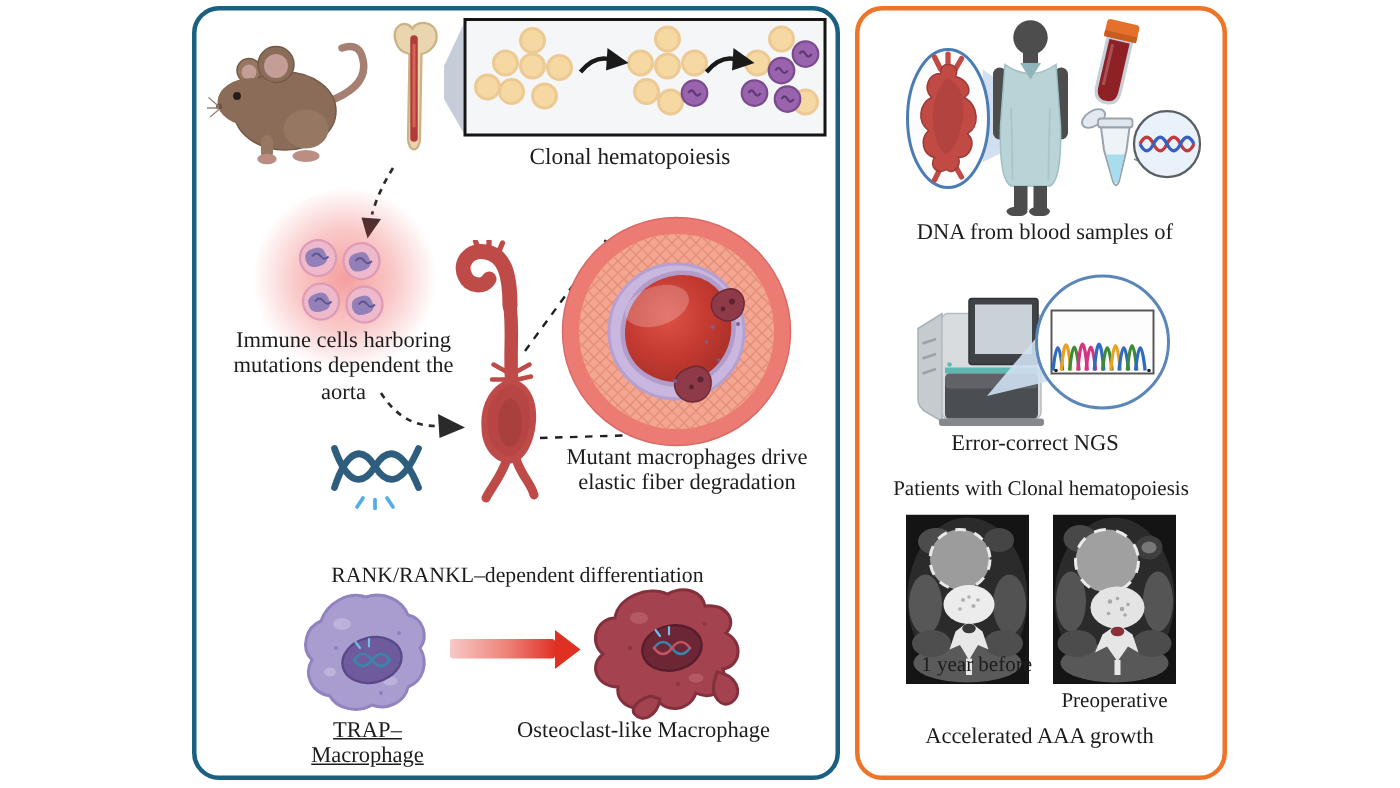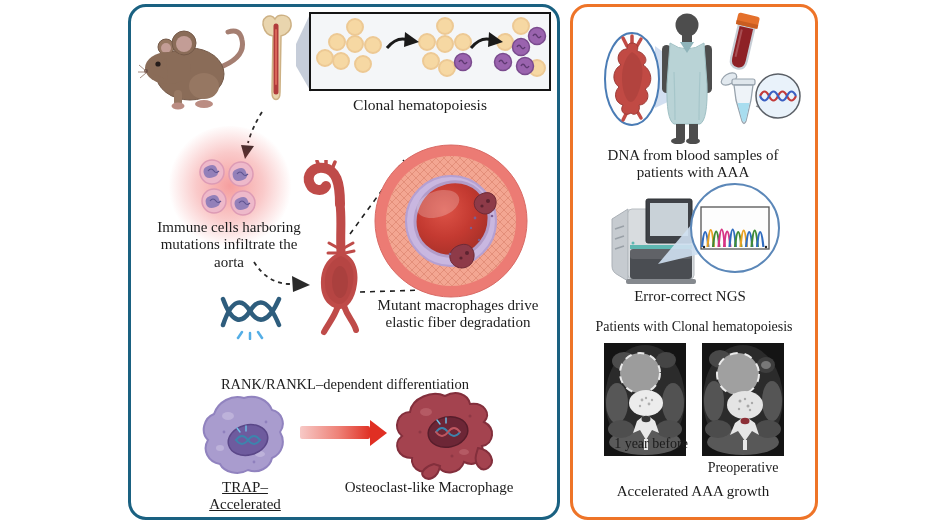--- a/index.html
+++ b/index.html
@@ -122,21 +122,21 @@
     <g stroke="#5f5390" stroke-width="1.2" fill="none">
       <path d="M12,15 q3,-4 6,0 q2,3 5,0"></path>
         <path d="M41,18 q3,-4 6,0 q2,3 5,0"></path>
       <path d="M14,45 q3,-4 6,0 q2,3 5,0"></path>
         <path d="M43,47 q3,-4 6,0 q2,3 5,0"></path>
     </g>
   </svg>
 
   <div class="cap" style="left:138px;top:219px;width:182px;">
     <div>Immune cells harboring</div>
-    <div>mutations infiltrate the</div>
+    <div>mutations dependent the</div>
     <div>aorta</div>
   </div>
 
   <svg class="abs" style="left:252px;top:256px;" width="60" height="40" viewBox="0 0 60 40">
     <path d="M2,6 Q16,28 38,28" stroke="#2a2a2a" stroke-width="1.8" stroke-dasharray="4 4" fill="none"></path>
     <polygon points="40,20 58,29 41,36" fill="#2a2a2a"></polygon>
   </svg>
 
   <svg class="abs" style="left:300px;top:160px;" width="72" height="178" viewBox="0 0 72 178">
     <g stroke="#bf4b49" fill="none" stroke-linecap="round">
@@ -248,21 +248,21 @@
     </g>
     <g fill="#8e3845">
         <circle cx="80" cy="28" r="1.5"></circle>
         <circle cx="30" cy="44" r="1.5"></circle>
         <circle cx="62" cy="68" r="1.5"></circle>
       </g>
   </svg>
 
   <div class="cap" style="left:170px;top:479px;width:150px;text-decoration:underline;">
     <div>TRAP–</div>
-    <div>Accelerated</div>
+    <div>Macrophage</div>
   </div>
   <div class="cap" style="left:318px;top:479px;width:222px;">
     <div>Osteoclast-like Macrophage</div>
   </div>
 
   <div class="panel" style="left:570px;top:4px;width:242px;height:510px;border:3.5px solid #ee7428;"></div>
 
   <svg class="abs" style="left:655px;top:46px;" width="38" height="66" viewBox="0 0 38 66">
     <polygon points="0,0 38,28 38,44 0,62" fill="#cddcf0" opacity="0.9"></polygon>
   </svg>
@@ -305,23 +305,22 @@
     <path d="M17.5,33 L29.5,33 L26,50 Q24,54 22,50 Z" fill="#a8ddef"></path>
     <path d="M36,26 L41,24 M36,36 L41,38" stroke="#8a8f96" stroke-width="1.2" stroke-dasharray="3 2"></path>
   </svg>
 
   <svg class="abs" style="left:754px;top:72px;" width="48" height="48" viewBox="0 0 48 48">
     <circle cx="24" cy="24" r="22" fill="#e9f2fa" stroke="#5a5f66" stroke-width="1.5"></circle>
     <path d="M6,24 q4.5,-9 9,0 q4.5,9 9,0 q4.5,-9 9,0 q4.5,9 9,0" fill="none" stroke="#c23a3a" stroke-width="2.2"></path>
     <path d="M6,24 q4.5,9 9,0 q4.5,-9 9,0 q4.5,9 9,0 q4.5,-9 9,0" fill="none" stroke="#3a5fc2" stroke-width="2.2"></path>
   </svg>
 
-  <div class="cap" style="left:582px;top:147px;width:222px;">
+  <div class="cap" style="left:560px;top:147px;width:222px;text-align:right;">
     <div>DNA from blood samples of</div>
-    <div>patients with AAA</div>
   </div>
 
   <svg class="abs" style="left:606px;top:193px;" width="96" height="94" viewBox="0 0 96 94">
     <path d="M6,26 L22,16 L22,88 L12,82 Q6,79 6,73 Z" fill="#c6cbd0" stroke="#aab0b6" stroke-width="1"></path>
     <path d="M9,36 L18,33 M9,46 L18,43 M9,56 L18,53" stroke="#9aa1a8" stroke-width="1.6"></path>
     <rect x="22" y="16" width="66" height="70" rx="4" fill="#d8dcdf" stroke="#b7bcc1" stroke-width="1"></rect>
     <rect x="40" y="6" width="46" height="44" rx="2" fill="#3f4247" stroke="#2f3236" stroke-width="1"></rect>
     <rect x="44" y="10" width="38" height="33" fill="#c9d2d8"></rect>
     <rect x="24" y="52" width="62" height="4" fill="#5fb7b1"></rect>
     <rect x="24" y="56" width="62" height="30" rx="3" fill="#4a4d52"></rect>

